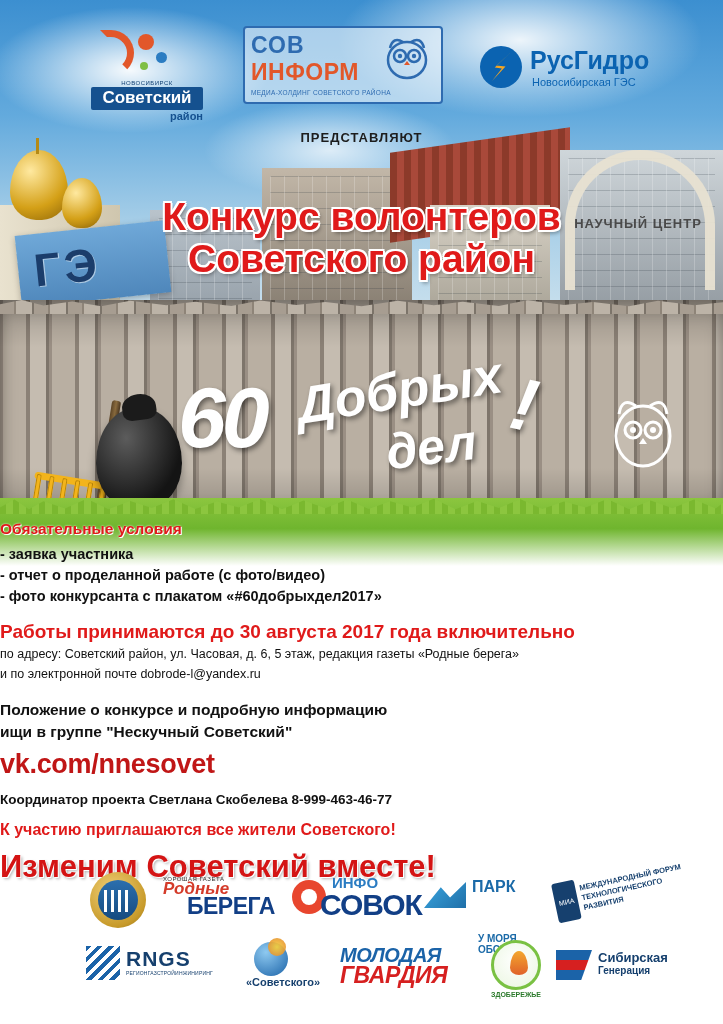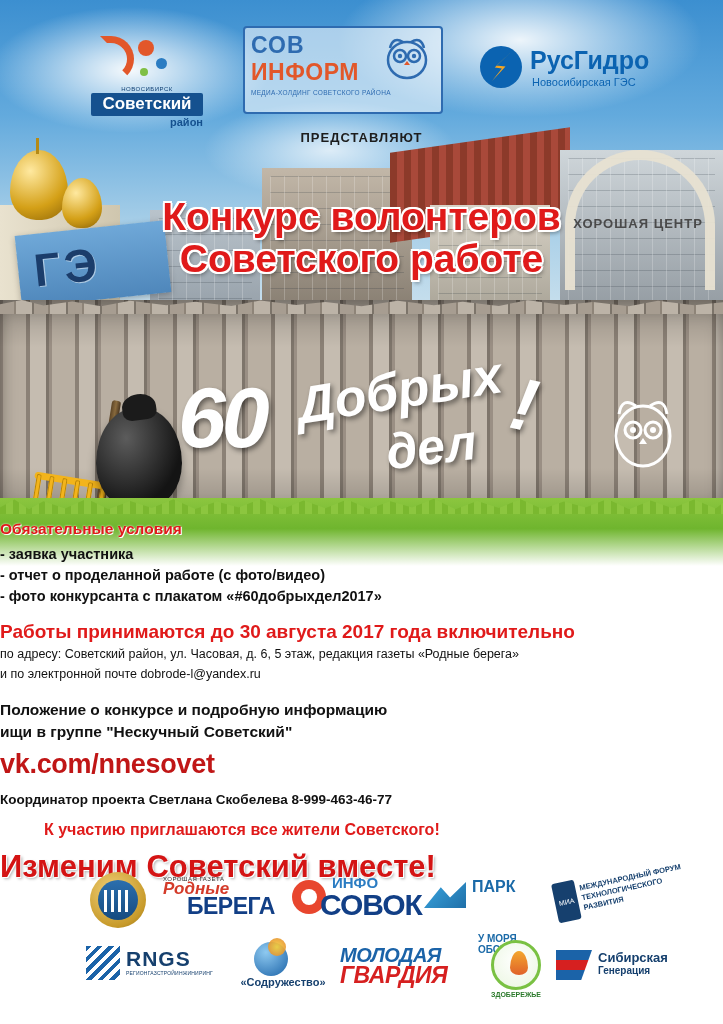--- a/index.html
+++ b/index.html
@@ -89,39 +89,39 @@
   .ge-text {
     position: absolute; left: 34px; top: 240px;
     transform: rotate(-6deg);
     font-size: 46px; font-weight: bold; color: #1b3d6b;
     text-shadow: 1px 1px 0 rgba(255,255,255,.5);
     letter-spacing: 4px;
   }
 
   
   .toplogos { position: absolute; left: 0; top: 22px; width: 723px; height: 100px; }
-  .logo-sovet { position: absolute; left: 82px; top: 12px; width: 130px; height: 92px; }
+  .logo-sovet { position: absolute; left: 82px; top: 6px; width: 130px; height: 92px; }
   .sovet-dots { position: relative; width: 100%; height: 52px; }
   .sovet-dots .arc {
     position: absolute; left: 18px; top: 2px; width: 34px; height: 46px;
     border: 7px solid #e2572a; border-left-color: transparent; border-bottom-color: transparent;
     border-radius: 0 40px 40px 0;
   }
   .sovet-dots .dotA { position: absolute; left: 56px; top: 6px; width: 16px; height: 16px; border-radius: 50%; background: #e2572a; }
   .sovet-dots .dotB { position: absolute; left: 74px; top: 24px; width: 11px; height: 11px; border-radius: 50%; background: #2b7cc2; }
   .sovet-dots .dotC { position: absolute; left: 58px; top: 34px; width: 8px; height: 8px; border-radius: 50%; background: #7fbf45; }
   .sovet-label-sm { font-size: 6px; color: #0e3e72; text-align: center; letter-spacing: .5px; }
   .sovet-bar {
     margin: 1px auto 0; width: 112px; background: #15518f; color: #fff;
     font-size: 17px; font-weight: bold; text-align: center; padding: 1px 0 2px; border-radius: 2px;
   }
   .sovet-sub { text-align: right; font-size: 11px; color: #15518f; width: 112px; margin: 0 auto; font-weight: bold; }
 
   .logo-sovinform { position: absolute; left: 243px; top: 4px; width: 200px; height: 102px; }
-  .si-box { border: 2px solid #2e6bb0; border-radius: 4px; padding: 4px 6px 16px; position: relative; background: rgba(255,255,255,.55); }
+  .si-box { border: 2px solid #2e6bb0; border-radius: 4px; padding: 4px 6px 6px; position: relative; background: rgba(255,255,255,.55); }
   .si-line1 { font-size: 23px; font-weight: bold; color: #2e6bb0; letter-spacing: 1px; }
   .si-line2 { font-size: 23px; font-weight: bold; color: #e2572a; letter-spacing: .5px; }
   .si-caption { font-size: 6.5px; color: #2e6bb0; letter-spacing: .3px; margin-top: 3px; }
   .owl-logo { position: absolute; right: 8px; top: 6px; width: 52px; height: 46px; }
 
   .logo-rushydro { position: absolute; left: 480px; top: 22px; width: 200px; height: 66px; }
   .rh-mark { position: absolute; left: 0; top: 2px; width: 42px; height: 42px; border-radius: 50%; background: #0b63b1; }
   .rh-mark::after {
     content: ""; position: absolute; left: 12px; top: 7px; width: 18px; height: 28px;
     background: #f5a623; clip-path: polygon(100% 0, 25% 45%, 75% 48%, 0 100%, 55% 55%, 15% 52%);
@@ -246,21 +246,21 @@
     font-size: 14.5px; font-weight: bold; color: #111; line-height: 21px;
   }
   .deadline {
     margin-top: 14px; font-size: 19px; font-weight: bold; color: #e01a1a;
     text-shadow: 0 0 2px #fff;
   }
   .addr { font-size: 12.5px; color: #111; line-height: 17px; margin-top: 3px; }
   .polozh { margin-top: 16px; font-size: 15.5px; font-weight: bold; color: #111; line-height: 22px; }
   .vk { margin-top: 6px; font-size: 27px; font-weight: bold; color: #c01616; letter-spacing: -.3px; }
   .coord { margin-top: 12px; font-size: 13.5px; font-weight: bold; color: #111; }
-  .invite { margin-top: 14px; font-size: 16px; font-weight: bold; color: #e01a1a; margin-left: 44px; }
+  .invite { margin-top: 14px; font-size: 16px; font-weight: bold; color: #e01a1a; }
   .slogan {
     margin-top: 10px; font-size: 31px; font-weight: bold; color: #d41414;
     text-shadow: 1px 1px 0 #fff, 2px 2px 3px rgba(0,0,0,.3);
   }
 
   
   .sponsors {
     position: absolute; left: 0; top: 862px; width: 723px; height: 162px;
   }
   .sp { position: absolute; }
@@ -351,21 +351,21 @@
       </div>
     <div class="roofred"></div>
     <div class="bld b3">
         <div class="window-grid"></div>
       </div>
     <div class="bld b4">
         <div class="window-grid"></div>
       </div>
 
     <div class="arch"></div>
-    <div class="arch-text">ХОРОШАЯ ЦЕНТР</div>
+    <div class="arch-text">НАУЧНЫЙ ЦЕНТР</div>
 
     <div class="ge-panel"></div>
     <div class="ge-text">ГЭ</div>
   </div>
 
   <div class="toplogos">
 
     <div class="logo-sovet">
       <div class="sovet-dots">
         <div class="arc"></div>
@@ -400,21 +400,21 @@
       <div class="rh-mark"></div>
       <div class="rh-name">РусГидро</div>
       <div class="rh-sub">Новосибирская ГЭС</div>
     </div>
   </div>
 
   <div class="present">ПРЕДСТАВЛЯЮТ</div>
 
   <div class="title">
     <div>Конкурс волонтеров</div>
-    <div>Советского работе</div>
+    <div>Советского район</div>
   </div>
 
   <div class="fence"></div>
   <div class="fence-top-jag"></div>
 
   <div class="rake-handle"></div>
   <div class="rake-head">
     <div class="rake-bar"></div>
     <i style="left:2px"></i>
     <i style="left:15px"></i>
@@ -499,21 +499,21 @@
     </div>
 
     <div class="sp sp-rngs">
       <div class="rngs-mark"></div>
       <div class="rngs-name">RNGS</div>
       <div class="rngs-sub">РЕГИОНГАЗСТРОЙИНЖИНИРИНГ</div>
     </div>
 
     <div class="sp sp-sodr">
       <div class="sodr-globe"></div>
-      <div class="sodr-name">«Содружество»</div>
+      <div class="sodr-name">«Советского»</div>
     </div>
 
     <div class="sp sp-mg">
       <div class="mg-1">МОЛОДАЯ</div>
       <div class="mg-2">ГВАРДИЯ</div>
     </div>
 
     <div class="sp sp-hydro">
       <div class="hy-ring">
         <div class="hy-drop"></div>

